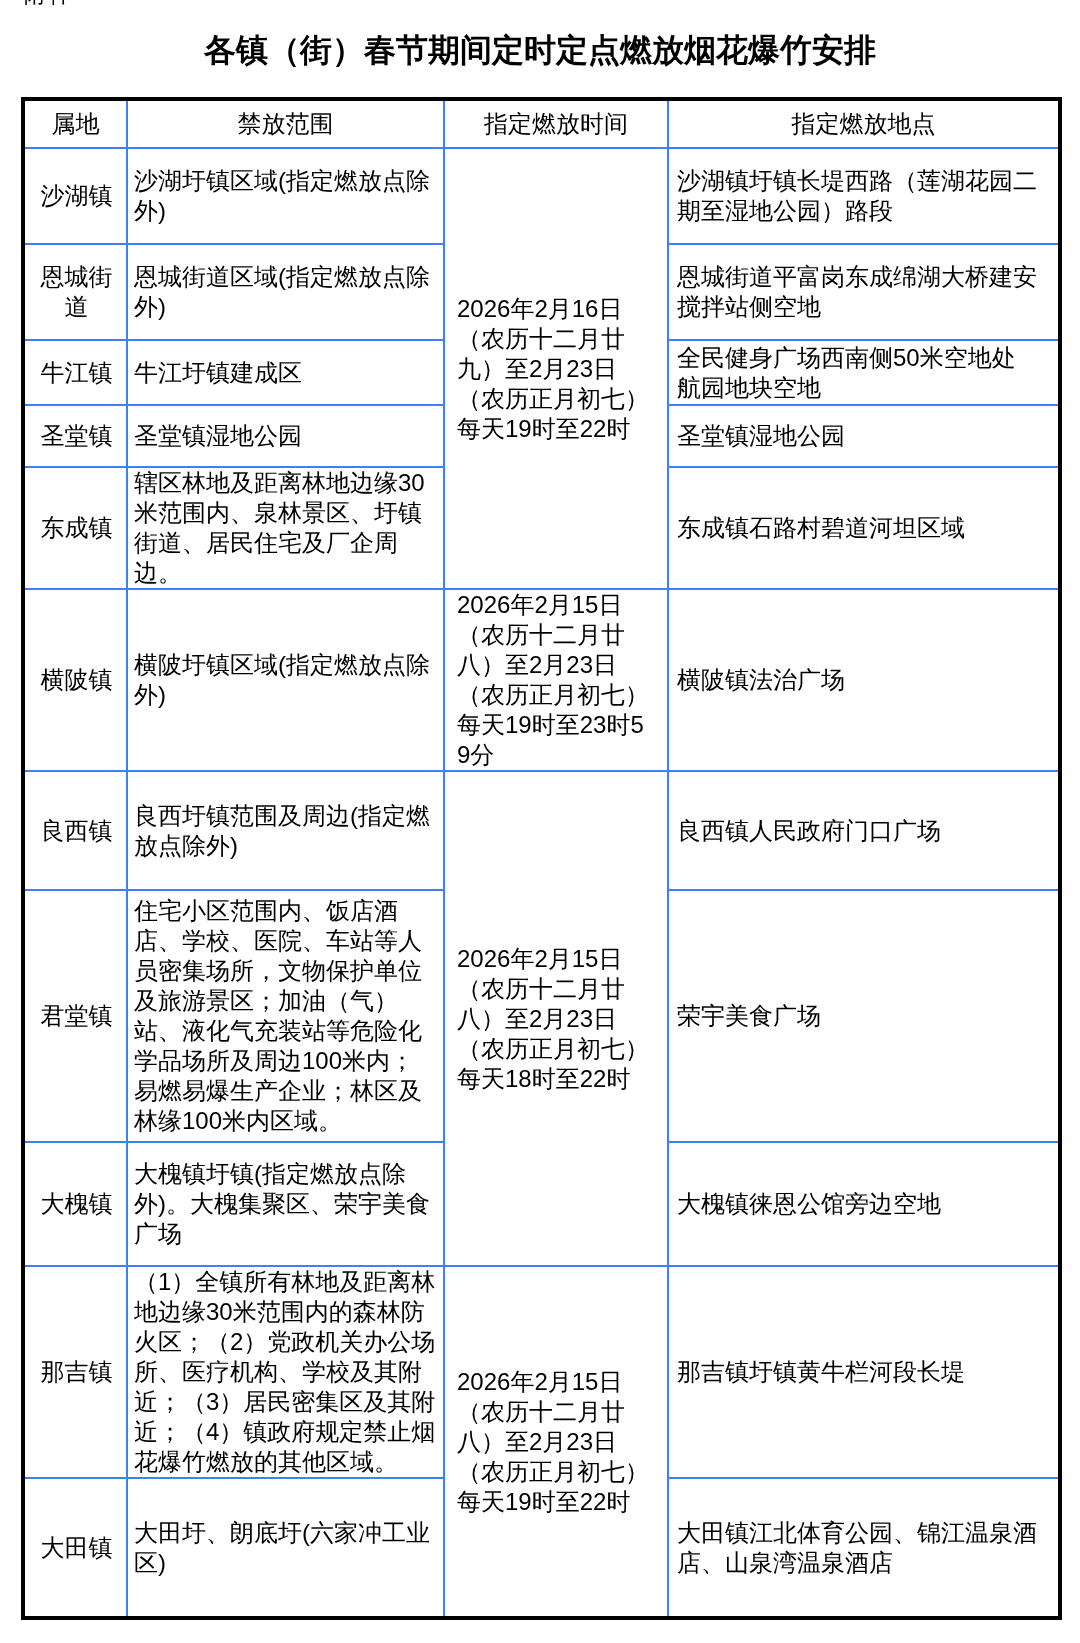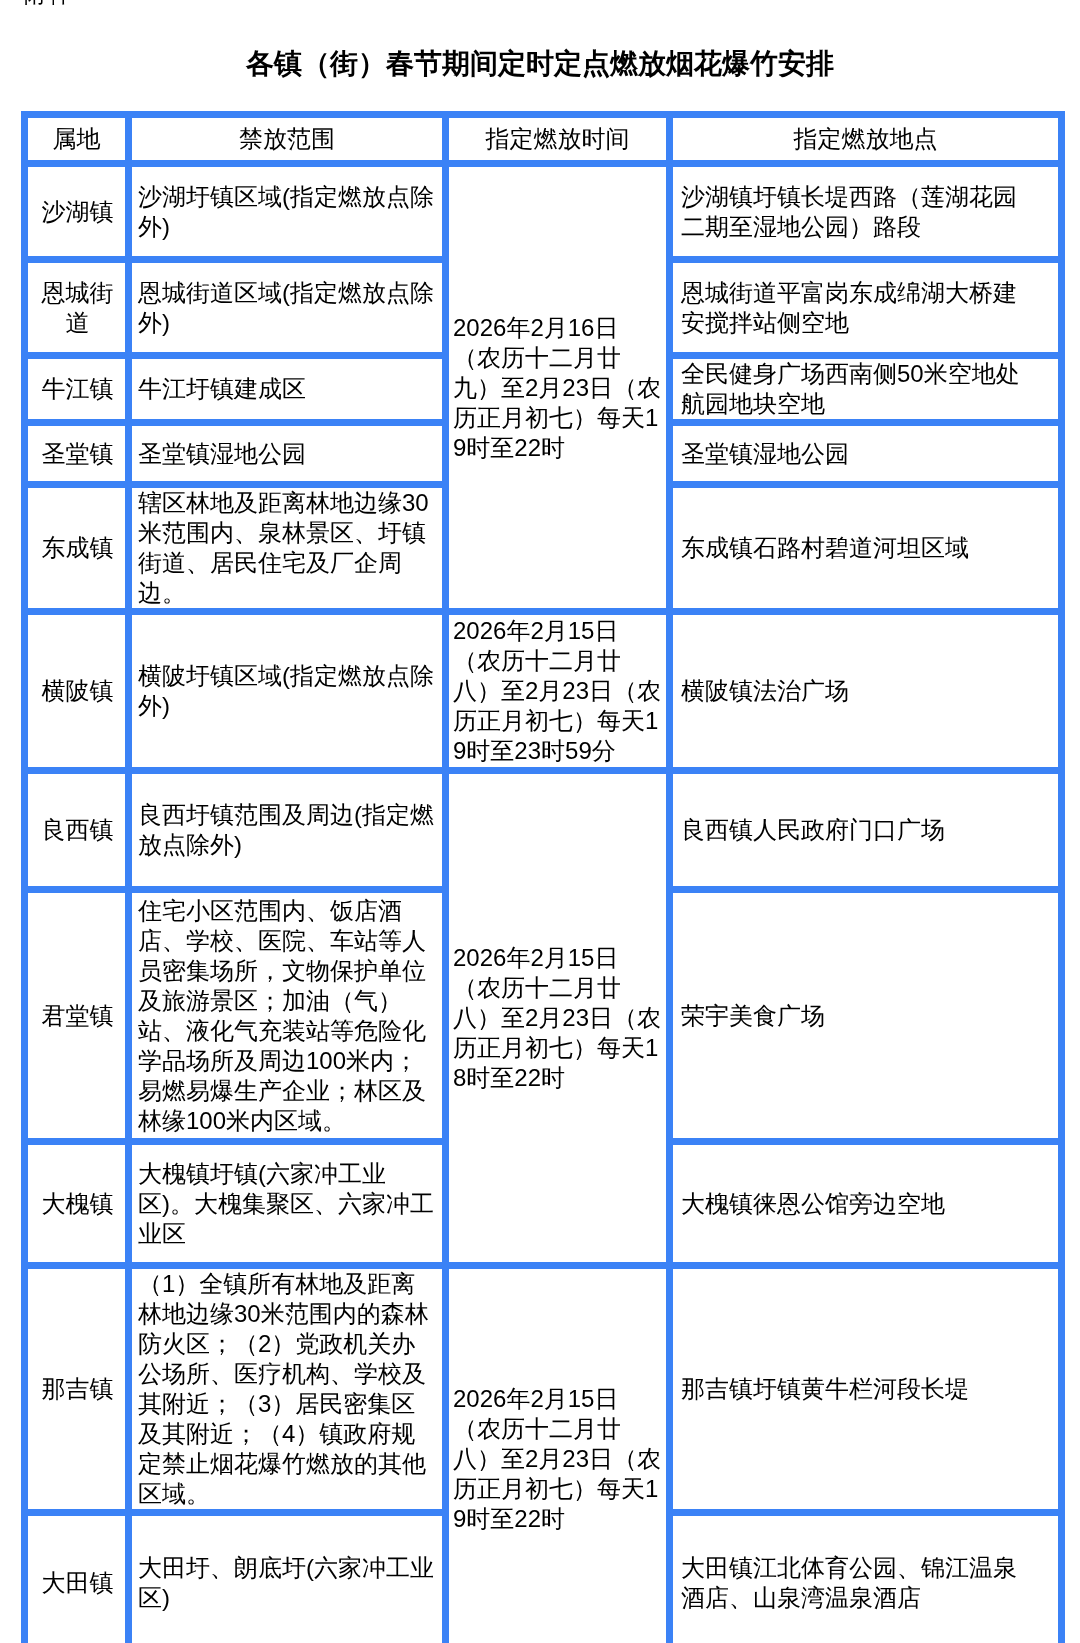--- a/index.html
+++ b/index.html
@@ -15,48 +15,48 @@
   .attachment-fragment {
     position: absolute;
     left: 24px;
     top: -17px;
     font-size: 22px;
     line-height: 24px;
     letter-spacing: 3px;
     white-space: nowrap;
   }
   .page-title {
-    margin: 14px;
+    margin: 0;
     padding-top: 26px;
     text-align: center;
-    font-size: 28px;
+    font-size: 32px;
     line-height: 48px;
     font-weight: bold;
   }
   table.schedule {
     margin: 23px 0 0 21px;
     width: 1037px;
     border-collapse: collapse;
     table-layout: fixed;
     border: 4px solid #000;
   }
   table.schedule th, table.schedule td {
-    border: 7px solid #3b82f6;
+    border: 2px solid #3b82f6;
     vertical-align: middle;
     font-size: 24px;
     line-height: 30px;
     font-weight: normal;
     word-break: break-all;
     overflow-wrap: break-word;
   }
   thead tr { height: 49px; }
   thead th { text-align: center; padding: 0; }
   td.c-district { text-align: center; padding: 0 4px 0 6px; }
   td.c-scope    { text-align: left; padding: 0 6px; }
-  td.c-time     { text-align: left; padding: 0 4px; margin-left: 36px; }
+  td.c-time     { text-align: left; padding: 0 12px; margin-left: 36px; }
   td.c-location { text-align: left; padding: 0 20px 0 8px; margin-left: 44px; }
   tbody tr:nth-child(1)  { height: 96px;  }
   tbody tr:nth-child(2)  { height: 96px;  }
   tbody tr:nth-child(3)  { height: 65px;  }
   tbody tr:nth-child(4)  { height: 62px;  }
   tbody tr:nth-child(5)  { height: 120px; }
   tbody tr:nth-child(6)  { height: 159px; }
   tbody tr:nth-child(7)  { height: 119px; }
   tbody tr:nth-child(8)  { height: 252px; }
   tbody tr:nth-child(9)  { height: 124px; }
@@ -124,21 +124,21 @@
       <td class="c-time" rowspan="3">2026年2月15日（农历十二月廿八）至2月23日（农历正月初七）每天18时至22时</td>
       <td class="c-location">良西镇人民政府门口广场</td>
     </tr>
     <tr>
       <td class="c-district">君堂镇</td>
       <td class="c-scope">住宅小区范围内、饭店酒店、学校、医院、车站等人员密集场所，文物保护单位及旅游景区；加油（气）站、液化气充装站等危险化学品场所及周边100米内；易燃易爆生产企业；林区及林缘100米内区域。</td>
       <td class="c-location">荣宇美食广场</td>
     </tr>
     <tr>
       <td class="c-district">大槐镇</td>
-      <td class="c-scope">大槐镇圩镇(六家冲工业区)。大槐集聚区、六家冲工业区</td>
+      <td class="c-scope">大槐镇圩镇(指定燃放点除外)。大槐集聚区、荣宇美食广场</td>
       <td class="c-location">大槐镇徕恩公馆旁边空地</td>
     </tr>
     <tr>
       <td class="c-district">那吉镇</td>
       <td class="c-scope">（1）全镇所有林地及距离林地边缘30米范围内的森林防火区；（2）党政机关办公场所、医疗机构、学校及其附近；（3）居民密集区及其附近；（4）镇政府规定禁止烟花爆竹燃放的其他区域。</td>
       <td class="c-time" rowspan="2">2026年2月15日（农历十二月廿八）至2月23日（农历正月初七）每天19时至22时</td>
       <td class="c-location">那吉镇圩镇黄牛栏河段长堤</td>
     </tr>
     <tr>
       <td class="c-district">大田镇</td>

